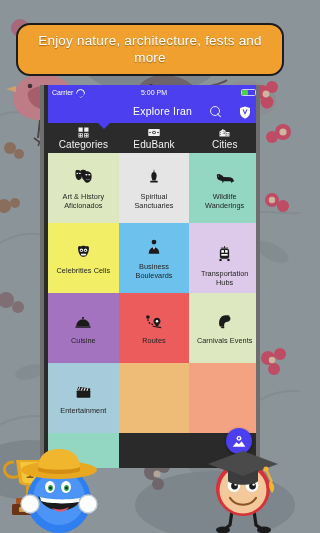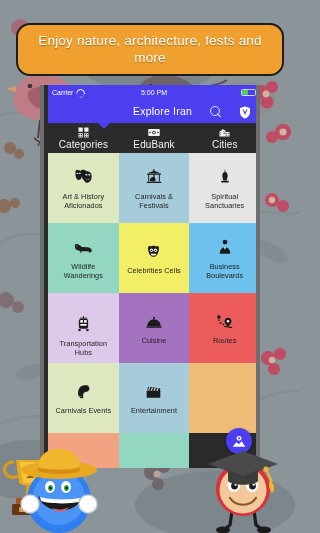--- a/index.html
+++ b/index.html
@@ -350,37 +350,20 @@
                 <ellipse cx="8" cy="6" rx="1.4" ry="1"></ellipse>
               <ellipse cx="17" cy="8" rx="1.5" ry="1.1"></ellipse>
                 <ellipse cx="21" cy="8" rx="1.5" ry="1.1"></ellipse>
               <path d="M16 13 C17.8 15.2 20.5 15.2 22.3 13 C21 15.8 17.3 15.8 16 13Z"></path>
             </g>
           </svg>
         </span>
         <span class="c-label">Art &amp; History Aficionados</span>
       </div>
 
-      <div class="cell" style="background: rgb(166, 203, 218);">
-        <span class="c-ico">
-          <svg viewBox="0 0 22 22" width="16" height="16">
-            <g fill="#1b1b1b">
-              <rect x="10" y="0" width="1.6" height="3"></rect>
-              <path d="M2 6 L11 2.5 L20 6 Z"></path>
-              <rect x="1.5" y="6.2" width="19" height="1.8"></rect>
-              <rect x="10.2" y="8" width="1.6" height="9"></rect>
-              <path d="M5 17 C5 13.5 7 11 9.5 11 C12 11 13 12.5 13 14 L13 17 Z"></path>
-              <rect x="1" y="17.4" width="20" height="2" rx="0.6"></rect>
-              <rect x="3" y="8" width="1.3" height="9"></rect>
-              <rect x="17.7" y="8" width="1.3" height="9"></rect>
-            </g>
-          </svg>
-        </span>
-        <span class="c-label">Carnivals &amp; Festivals</span>
-      </div>
 
 
       <div class="cell" style="background: #e5e5e5;">
         <span class="c-ico">
           <svg viewBox="0 0 20 22" width="14" height="16">
             <path d="M10 0 L10.9 3 L10 4 L9.1 3 Z" fill="#1b1b1b"></path>
             <path d="M10 4 C12.5 4 13.8 6.5 13.8 9 C13.8 12 12.8 14 12.3 16 L7.7 16 C7.2 14 6.2 12 6.2 9 C6.2 6.5 7.5 4 10 4Z" fill="#1b1b1b"></path>
             <rect x="4.6" y="16.2" width="10.8" height="2.6" rx="0.8" fill="#1b1b1b"></rect>
           </svg>
         </span>

